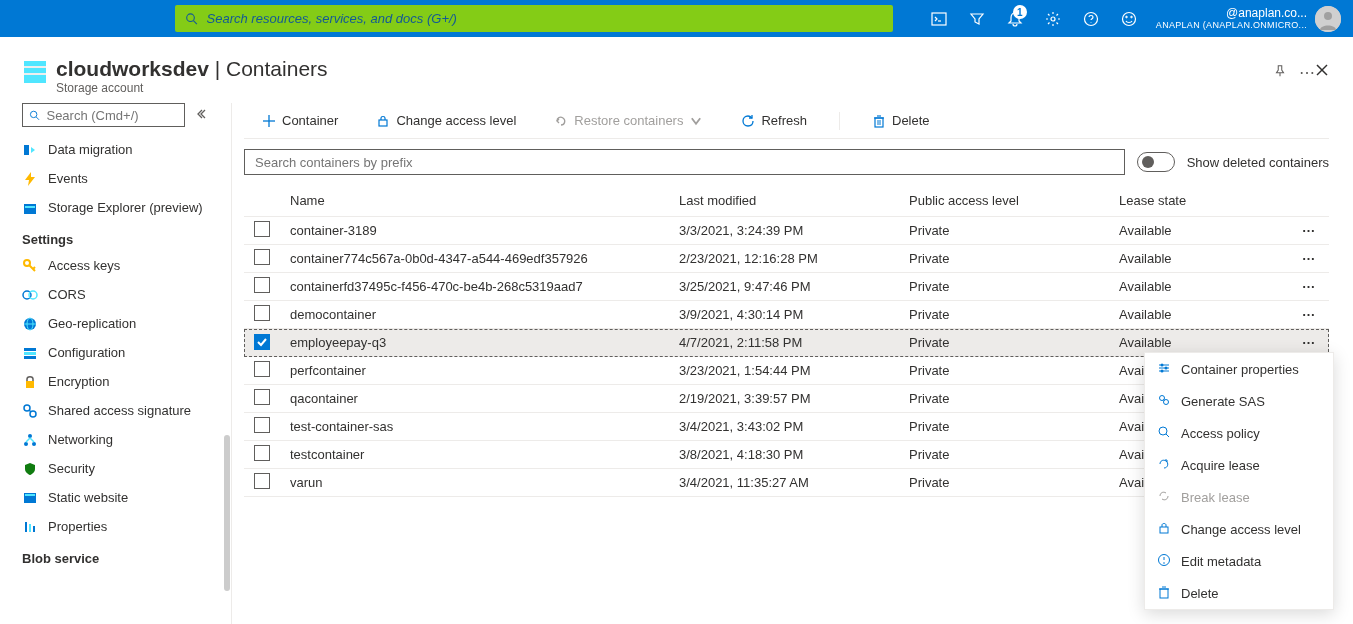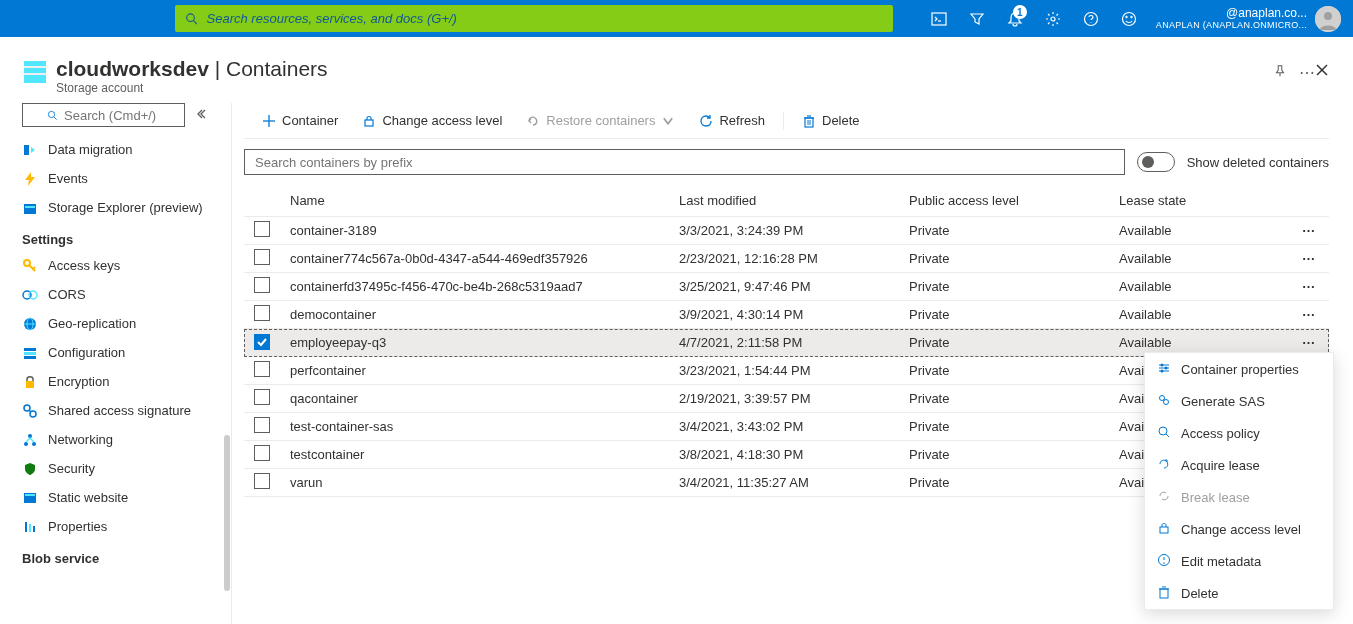--- a/index.html
+++ b/index.html
@@ -35,32 +35,32 @@
 .close-btn { margin-left: auto; margin-top: 6px; cursor: pointer; color: #323130; }
 
 
 .main-area { display: flex; height: calc(624px - 37px - 64px); }
 
 
 .sidebar { width: 232px; border-right: 1px solid #edebe9; overflow-y: auto; position: relative; }
 .sidebar-scroll-track { position: absolute; right: 0; top: 0; width: 8px; height: 100%; }
 .sidebar-scroll-thumb { position: absolute; right: 1px; top: 332px; width: 6px; height: 156px; background: #ccc; border-radius: 3px; }
 .sidebar-search { margin: 0 24px 8px 22px; display: flex; align-items: center; }
-.sidebar-search-box { flex: 1; border: 1px solid #605e5c; height: 24px; display: flex; align-items: center; padding: 0 24px; }
+.sidebar-search-box { flex: 1; border: 1px solid #605e5c; height: 24px; display: flex; align-items: center; padding: 0 6px; }
 .sidebar-search-box svg { width: 13px; height: 13px; fill: #0078d4; }
 .sidebar-search-input { border: none; outline: none; margin-left: 6px; font-size: 13px; width: 100%; }
 .collapse-btn { margin-left: 10px; cursor: pointer; }
 .collapse-btn svg { width: 12px; height: 12px; stroke: #605e5c; fill: none; }
 .sidebar-item { height: 29px; display: flex; align-items: center; padding: 0 6px 0 22px; cursor: pointer; font-size: 13px; color: #323130; }
 .sidebar-item-icon { width: 16px; height: 16px; margin-right: 10px; flex-shrink: 0; display: flex; align-items: center; justify-content: center; }
 .sidebar-section { padding: 10px 22px 4px 22px; font-size: 13px; font-weight: 600; color: #323130; }
 
 
 .content { flex: 1; padding: 0 24px 0 12px; overflow: hidden; }
-.toolbar { height: 36px; display: flex; align-items: center; gap: 4px; border-bottom: 1px solid #edebe9; padding-left: 8px; text-align: center; }
+.toolbar { height: 36px; display: flex; align-items: center; gap: 18px; border-bottom: 1px solid #edebe9; padding-left: 8px; text-align: center; }
 .toolbar-btn { display: flex; align-items: center; padding: 0 10px; height: 36px; font-size: 13px; color: #323130; cursor: pointer; gap: 6px; }
 .toolbar-btn.disabled { color: #a19f9d; cursor: default; }
 .toolbar-btn svg { width: 14px; height: 14px; }
 .toolbar-sep { width: 1px; height: 18px; background: #edebe9; margin: 0 4px; }
 
 .filter-row { display: flex; align-items: center; padding: 10px 0 10px 0; gap: 12px; }
 .prefix-search { flex: 1; border: 1px solid #605e5c; height: 26px; padding: 0 10px; font-size: 13px; outline: none; }
 .toggle { width: 38px; height: 20px; border: 1px solid #605e5c; border-radius: 10px; position: relative; cursor: pointer; }
 .toggle-knob { width: 12px; height: 12px; border-radius: 50%; background: #605e5c; position: absolute; top: 3px; left: 4px; }
 .toggle-label { font-size: 13px; color: #323130; }

